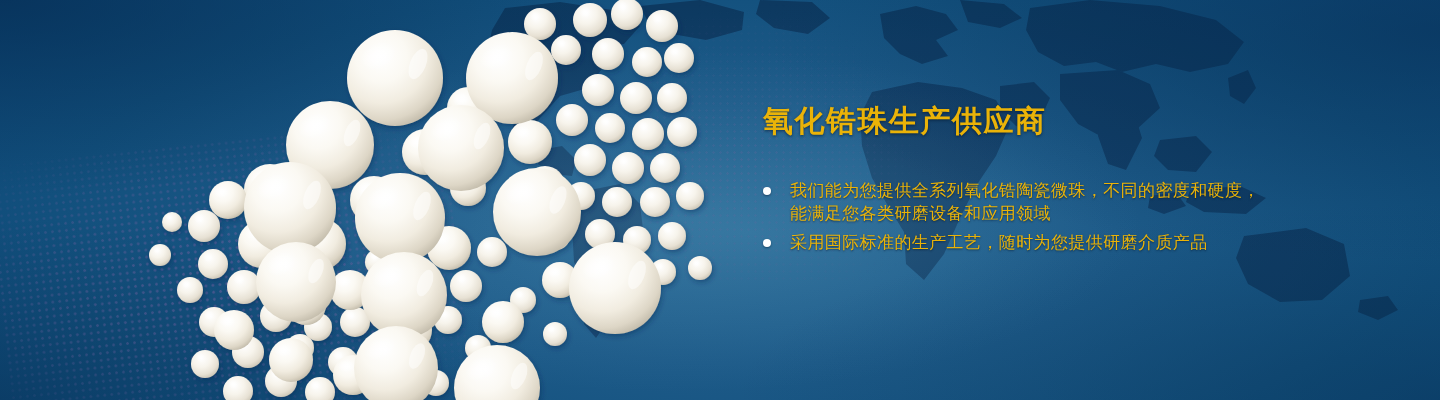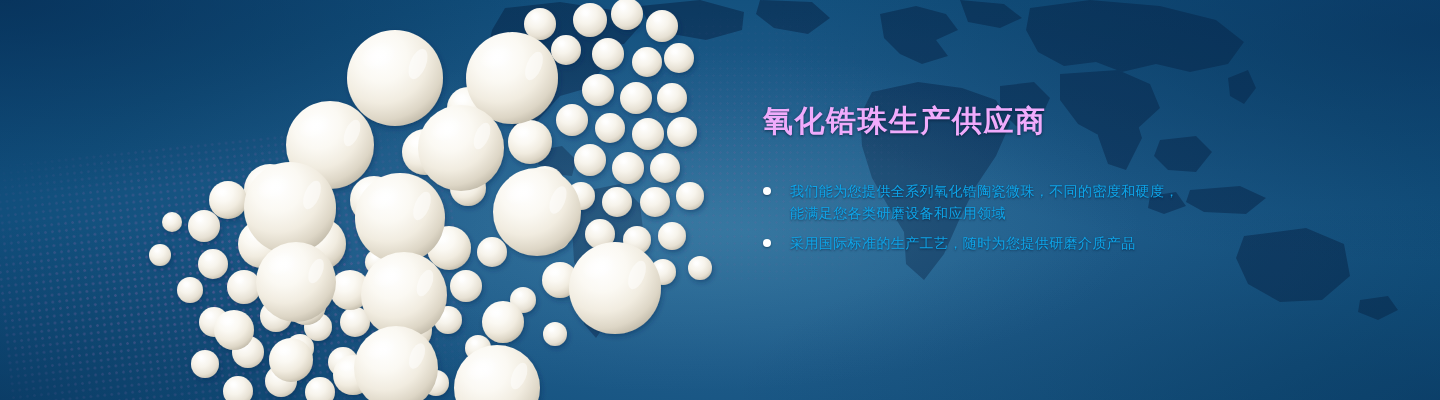--- a/index.html
+++ b/index.html
@@ -80,36 +80,36 @@
     left:763px;
     top:104px;
     width:560px;
   }
   .headline{
     margin:0;
     font-size:30px;
     font-weight:600;
     letter-spacing:1.5px;
     line-height:1.15;
-    color:#f0abfc;
+    color:#eab308;
     text-shadow:0 1px 3px rgba(0,20,45,.65);
     white-space:nowrap;
   }
   .bullets{
     list-style:none;
     margin:41px 0 0 0;
     padding:0;
   }
   .bullet{
     position:relative;
     padding-left:27px;
     margin-bottom:7px;
-    font-size:14px;
+    font-size:17px;
     line-height:22px;
-    color:#0ea5e9;
+    color:#eab308;
     letter-spacing:.4px;
     text-shadow:0 1px 2px rgba(0,20,45,.6);
   }
   .bullet:last-child{margin-bottom:0;}
   .dot{
     position:absolute;
     left:0; top:7px;
     width:8px; height:8px;
     border-radius:50%;
     background:#ffffff;

